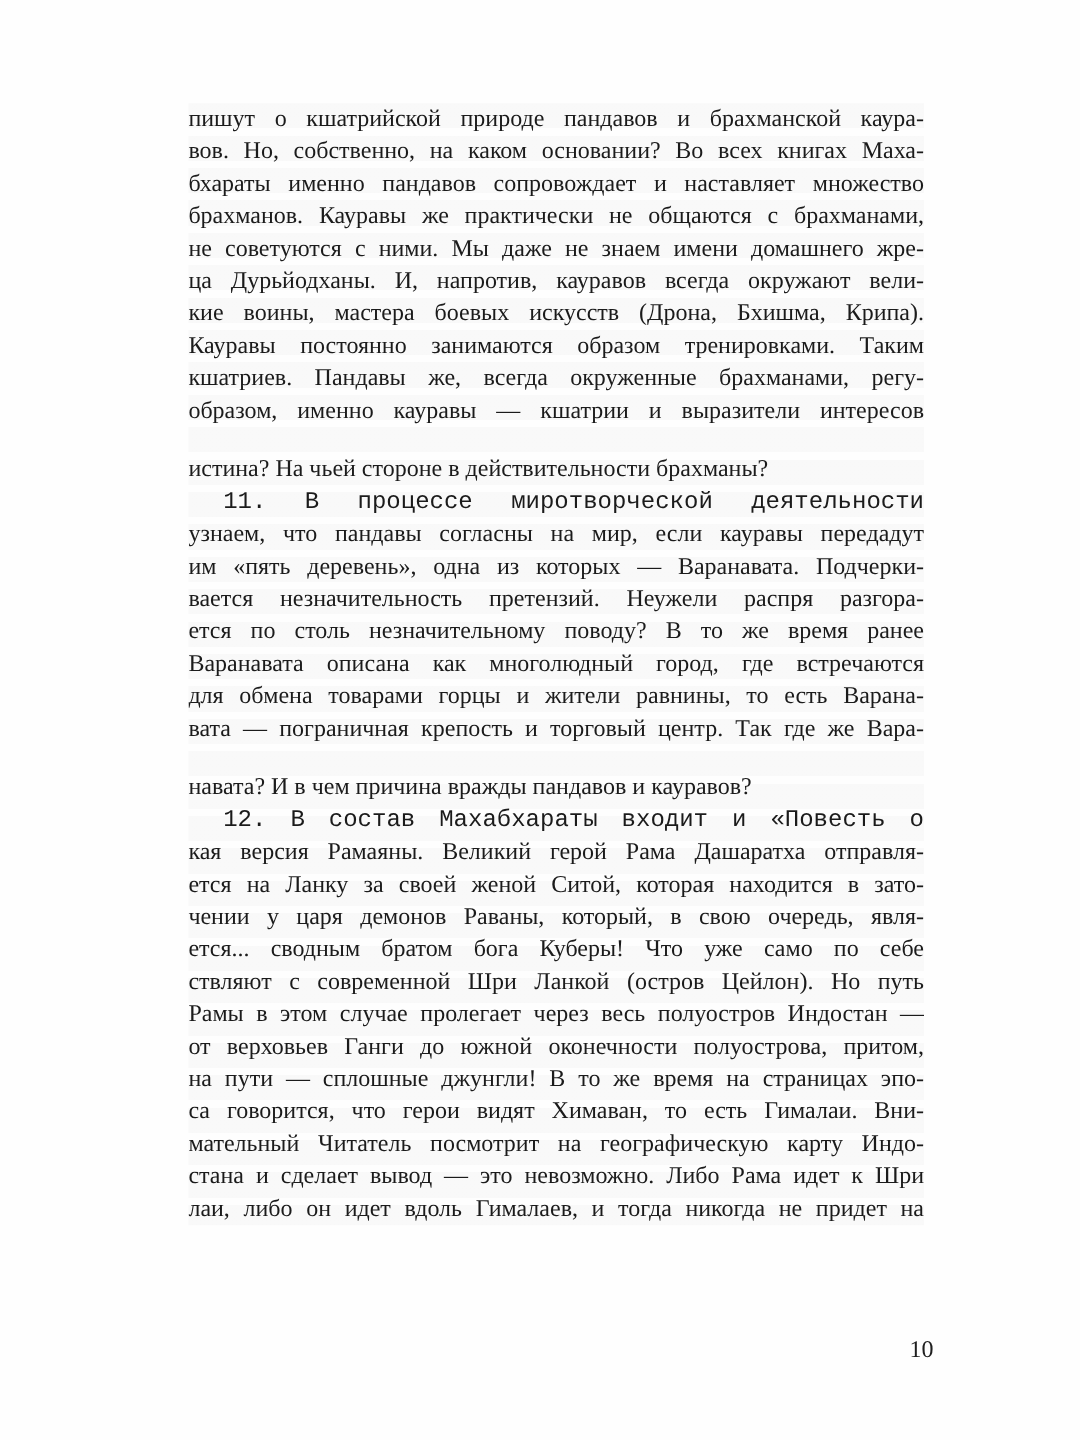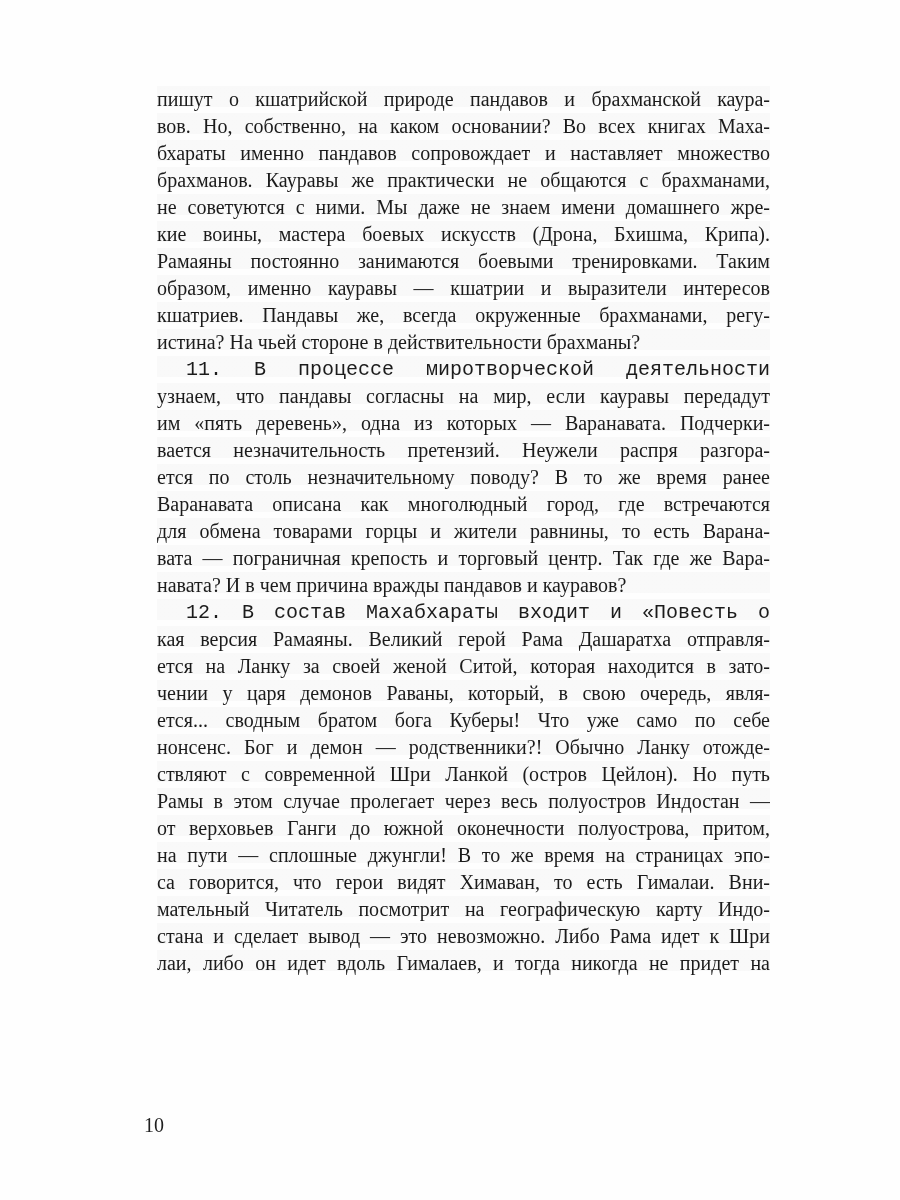--- a/index.html
+++ b/index.html
@@ -43,67 +43,68 @@
     text-align: justify;
     text-align-last: justify;
     white-space: normal;
   }
   .line.indent {
     text-indent: 29px;
     font-family: Liberation Mono, monospace;
   }
   .line.last {
     text-align-last: left;
+    margin-top: 22px;
   }
   .page-number {
     position: absolute;
-    left: 144px;
+    left: 165px;
     top: 1112px;
     width: 613px;
-    text-align: left;
+    text-align: right;
     font-size: 20px;
     line-height: 27px;
     color: #1f1f1f;
   }
 </style>
 </head>
 <body>
 
 <div class="book-page">
   <div class="text-block">
       <div class="paragraph">
         <div class="line">пишут о кшатрийской природе пандавов и брахманской каура-</div>
         <div class="line">вов. Но, собственно, на каком основании? Во всех книгах Маха-</div>
         <div class="line">бхараты именно пандавов сопровождает и наставляет множество</div>
         <div class="line">брахманов. Кауравы же практически не общаются с брахманами,</div>
         <div class="line">не советуются с ними. Мы даже не знаем имени домашнего жре-</div>
+        <div class="line">ца Дурьйодханы. И, напротив, кауравов всегда окружают вели-</div>
         <div class="line">кие воины, мастера боевых искусств (Дрона, Бхишма, Крипа).</div>
-        <div class="line">Рамаяны постоянно занимаются боевыми тренировками. Таким</div>
+        <div class="line">Кауравы постоянно занимаются образом тренировками. Таким</div>
+        <div class="line">кшатриев. Пандавы же, всегда окруженные брахманами, регу-</div>
         <div class="line">образом, именно кауравы — кшатрии и выразители интересов</div>
-        <div class="line">кшатриев. Пандавы же, всегда окруженные брахманами, регу-</div>
         <div class="line last">истина? На чьей стороне в действительности брахманы?</div>
       </div>
       <div class="paragraph">
         <div class="line indent">11. В процессе миротворческой деятельности Кришны мы</div>
         <div class="line">узнаем, что пандавы согласны на мир, если кауравы передадут</div>
         <div class="line">им «пять деревень», одна из которых — Варанавата. Подчерки-</div>
         <div class="line">вается незначительность претензий. Неужели распря разгора-</div>
         <div class="line">ется по столь незначительному поводу? В то же время ранее</div>
         <div class="line">Варанавата описана как многолюдный город, где встречаются</div>
         <div class="line">для обмена товарами горцы и жители равнины, то есть Варана-</div>
         <div class="line">вата — пограничная крепость и торговый центр. Так где же Вара-</div>
         <div class="line last">навата? И в чем причина вражды пандавов и кауравов?</div>
       </div>
       <div class="paragraph">
         <div class="line indent">12. В состав Махабхараты входит и «Повесть о Раме» — крат-</div>
         <div class="line">кая версия Рамаяны. Великий герой Рама Дашаратха отправля-</div>
         <div class="line">ется на Ланку за своей женой Ситой, которая находится в зато-</div>
         <div class="line">чении у царя демонов Раваны, который, в свою очередь, явля-</div>
         <div class="line">ется... сводным братом бога Куберы! Что уже само по себе</div>
-        <div class="line">нонсенс. Бог и демон — родственники?! Обычно Ланку отожде-</div>
         <div class="line">ствляют с современной Шри Ланкой (остров Цейлон). Но путь</div>
         <div class="line">Рамы в этом случае пролегает через весь полуостров Индостан —</div>
         <div class="line">от верховьев Ганги до южной оконечности полуострова, притом,</div>
         <div class="line">на пути — сплошные джунгли! В то же время на страницах эпо-</div>
         <div class="line">са говорится, что герои видят Химаван, то есть Гималаи. Вни-</div>
         <div class="line">мательный Читатель посмотрит на географическую карту Индо-</div>
         <div class="line">стана и сделает вывод — это невозможно. Либо Рама идет к Шри</div>
         <div class="line">лаи, либо он идет вдоль Гималаев, и тогда никогда не придет на</div>
       </div>
     </div>

